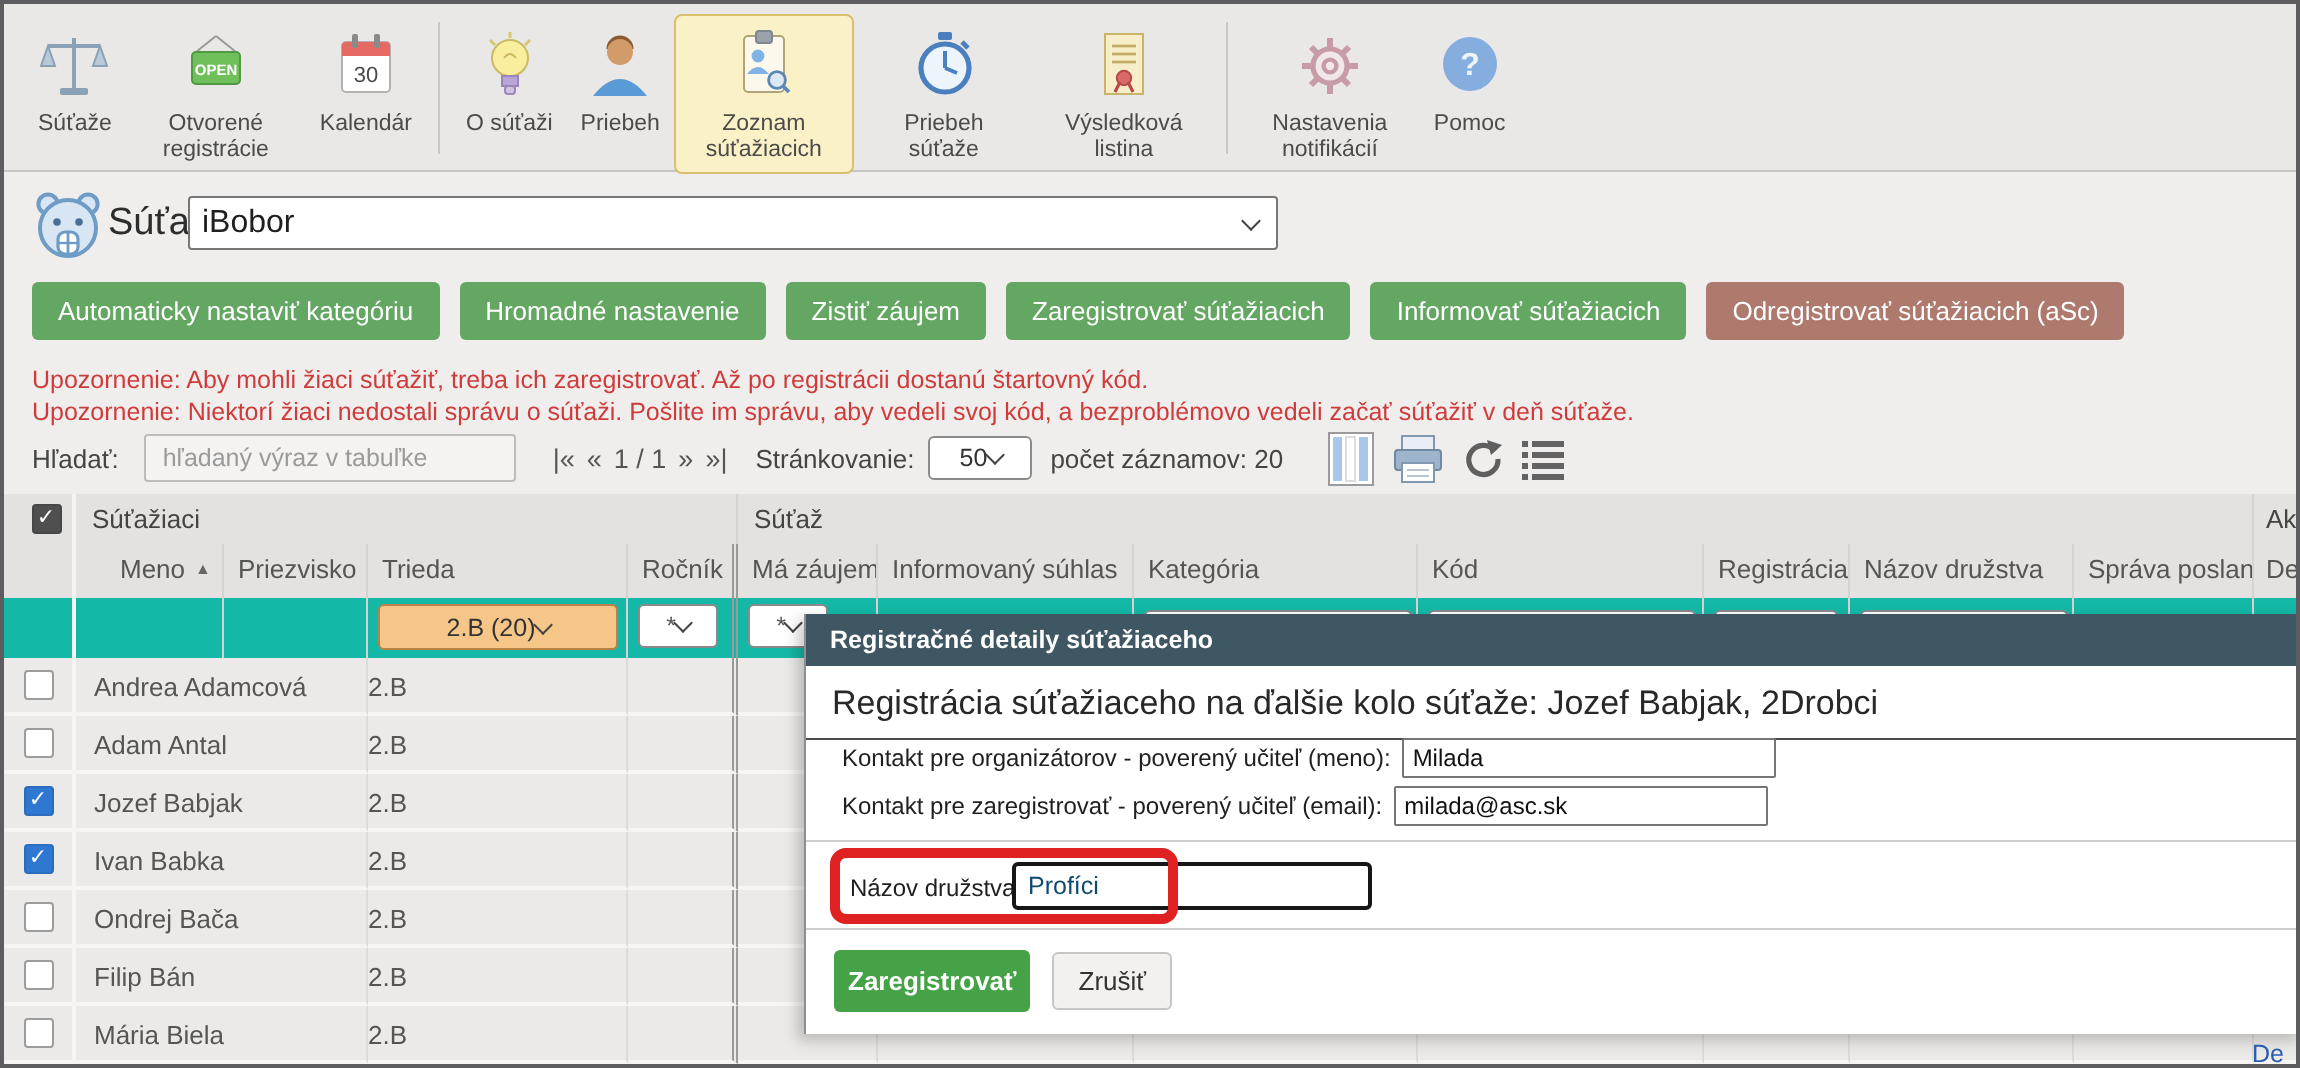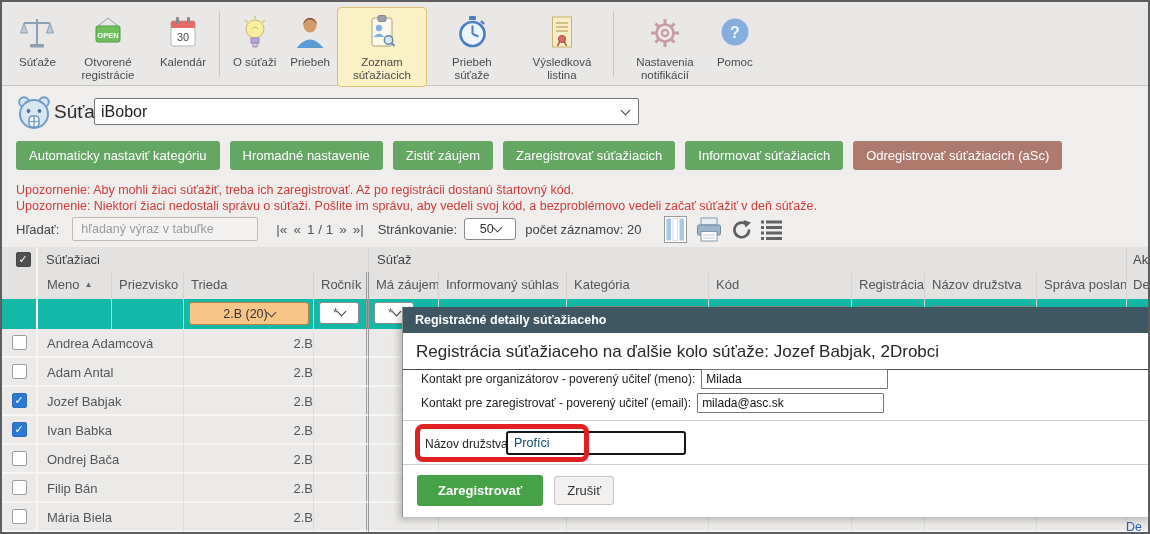--- a/index.html
+++ b/index.html
@@ -62,21 +62,21 @@
   .hcell { height:27px; background:#e3e2e0; color:#555; font-size:13px; line-height:26px;
     padding-left:7px; border-right:1px solid #d4d3d1; white-space:nowrap; overflow:hidden; }
   .fcell { height:30px; background:#14b8a6; border-right:1px solid #d4d3d1; padding:3px 4px 0 5px; }
   .dcell { height:29px; background:#ebeae8; border-right:1px solid #dcdbd9; font-size:13px;
     color:#555; line-height:29px; white-space:nowrap; overflow:hidden; }
   .drow .dcell { border-bottom:2px solid #f6f5f4; }
   .cbcol { border-right:2px solid #f6f5f4 !important; display:flex; align-items:center; justify-content:center; }
   .bsep { border-right:3px double #9a9a9a !important; }
   .sort { font-size:8px; color:#666; margin-left:5px; vertical-align:2px; }
   .name { padding-left:9px; }
-  .ctr { text-align:right; }
+  .ctr { text-align:left; }
   .cb { width:15px; height:15px; border:1px solid #9c9c9c; border-radius:2px; background:#fff;
     display:flex; align-items:center; justify-content:center; font-size:11px; color:#fff; cursor:pointer; }
   .cb.on { background:#2e78d2; border-color:#2a6dbf; }
   .cb.on::after { content:"✓"; }
   .cb.hdr.on { background:#4f4f4f; border-color:#464646; }
   .sel.orange { background:#f6c689; border-color:#b98145; width:120px; height:23px; }
   .sel.star { width:40px; color:#555; }
   .sel.flt { width:134px; height:21px; }
   .sel.flt-sm { width:62px; height:21px; }
   .sel.flt-md { width:104px; height:21px; }
@@ -93,21 +93,21 @@
   .mrow1 { top:62px; } .mrow2 { top:86px; }
   .team-section { position:absolute; left:0; top:113px; width:100%; height:45px;
     border-top:1px solid #cfcfcf; border-bottom:1px solid #cfcfcf; }
   .team-label { position:absolute; left:22px; top:16px; font-size:12px; color:#1f1f1f; }
   .team-input { position:absolute; left:103px; top:10px; width:180px; height:24px;
     border:2px solid #161616; border-radius:3px; font-size:12.5px; padding:0 6px;
     font-family:inherit; color:#0c4a6e; }
   .red-box { position:absolute; left:12px; top:3px; width:174px; height:38px;
     border:5px solid #e02121; border-radius:8px; pointer-events:none; z-index:5; }
   .modal-actions { position:absolute; left:14px; top:168px; display:flex; gap:11px; }
-  .msubmit { height:31px; padding:0 21px; background:#46a246; border:none; border-radius:3px;
+  .msubmit { height:31px; padding:0 7px; background:#46a246; border:none; border-radius:3px;
     color:#fff; font-size:13px; font-weight:bold; font-family:inherit; cursor:pointer; }
   .mcancel { height:29px; margin-top:1px; padding:0 12px; background:#f2f1ef; border:1px solid #c6c6c6;
     border-radius:3px; color:#333; font-size:13px; font-family:inherit; cursor:pointer; }
   .detail-link { position:absolute; left:1124px; top:518px; z-index:45; font-size:12.5px;
     color:#2a5db0; text-decoration:underline; cursor:pointer; }
 </style>
 </head>
 <body>
 
 <div class="screen">
@@ -341,21 +341,21 @@
       <div class="gcell cbcol">
         <span class="cb hdr on"></span>
       </div>
       <div class="gcell" style="grid-column:2/span 4">Súťažiaci</div>
       <div class="gcell" style="grid-column:6/span 7">Súťaž</div>
       <div class="gcell" style="padding-left:6px">Ak</div>
     </div>
 
     <div class="trow">
       <div class="hcell cbcol"></div>
-      <div class="hcell" style="padding-left:9px"><span>Meno</span><span class="sort">▲</span></div>
+      <div class="hcell" style="padding-left:22px"><span>Meno</span><span class="sort">▲</span></div>
       <div class="hcell"><span>Priezvisko</span><span class="sort">▲</span></div>
       <div class="hcell">Trieda</div>
       <div class="hcell bsep">Ročník</div>
       <div class="hcell">Má záujem</div>
       <div class="hcell">Informovaný súhlas</div>
       <div class="hcell">Kategória</div>
       <div class="hcell">Kód</div>
       <div class="hcell">Registrácia</div>
       <div class="hcell">Názov družstva</div>
       <div class="hcell">Správa poslaná</div>

